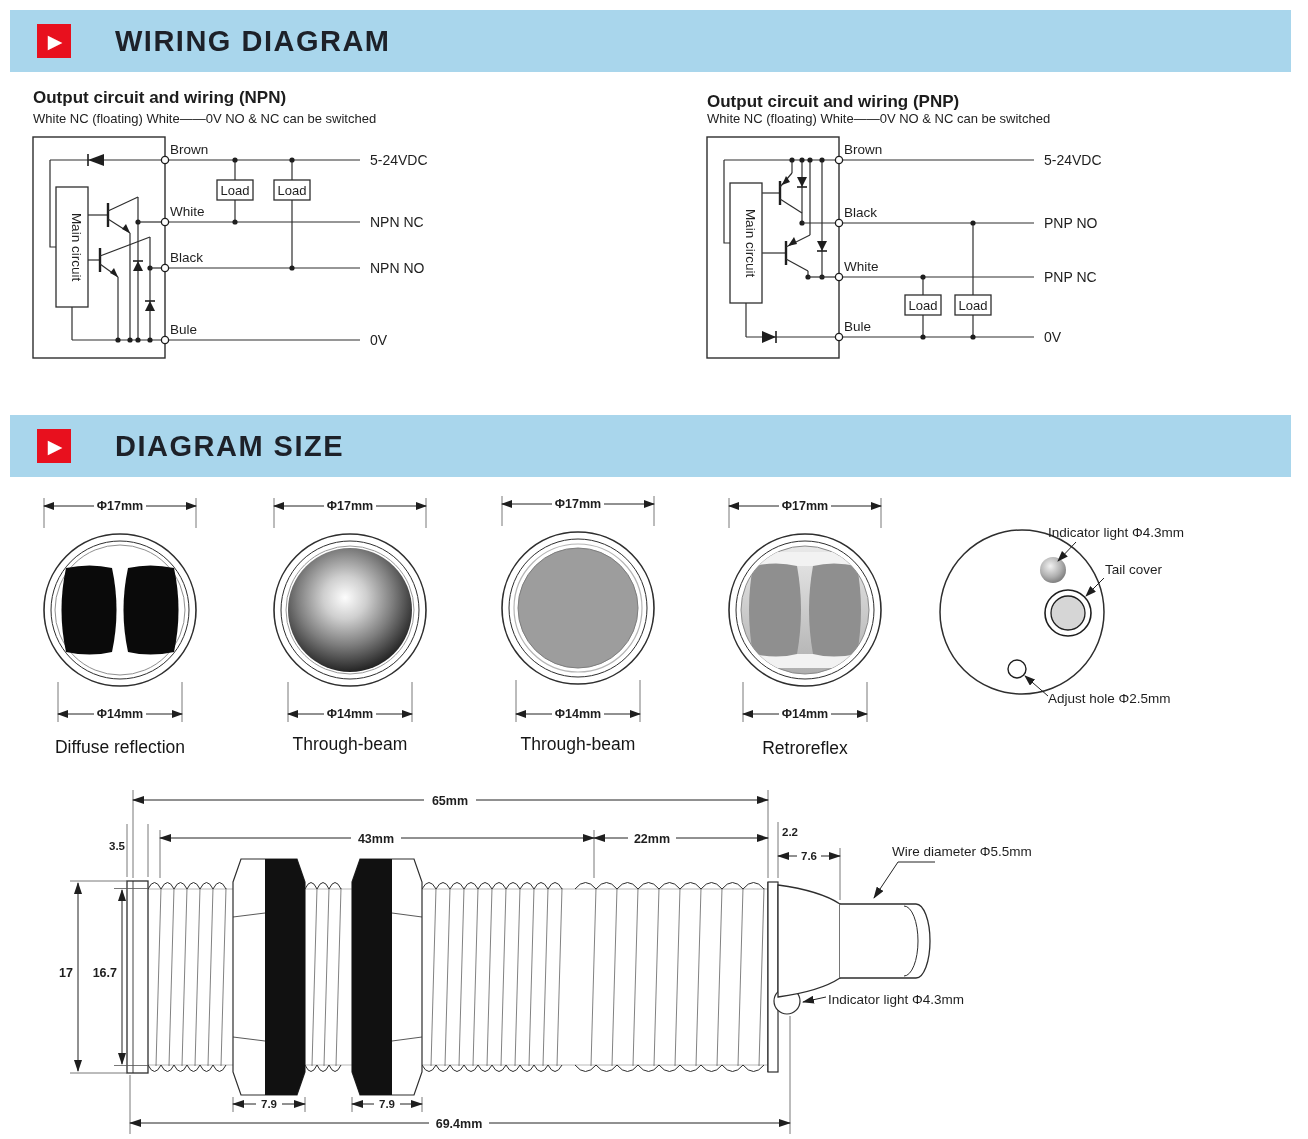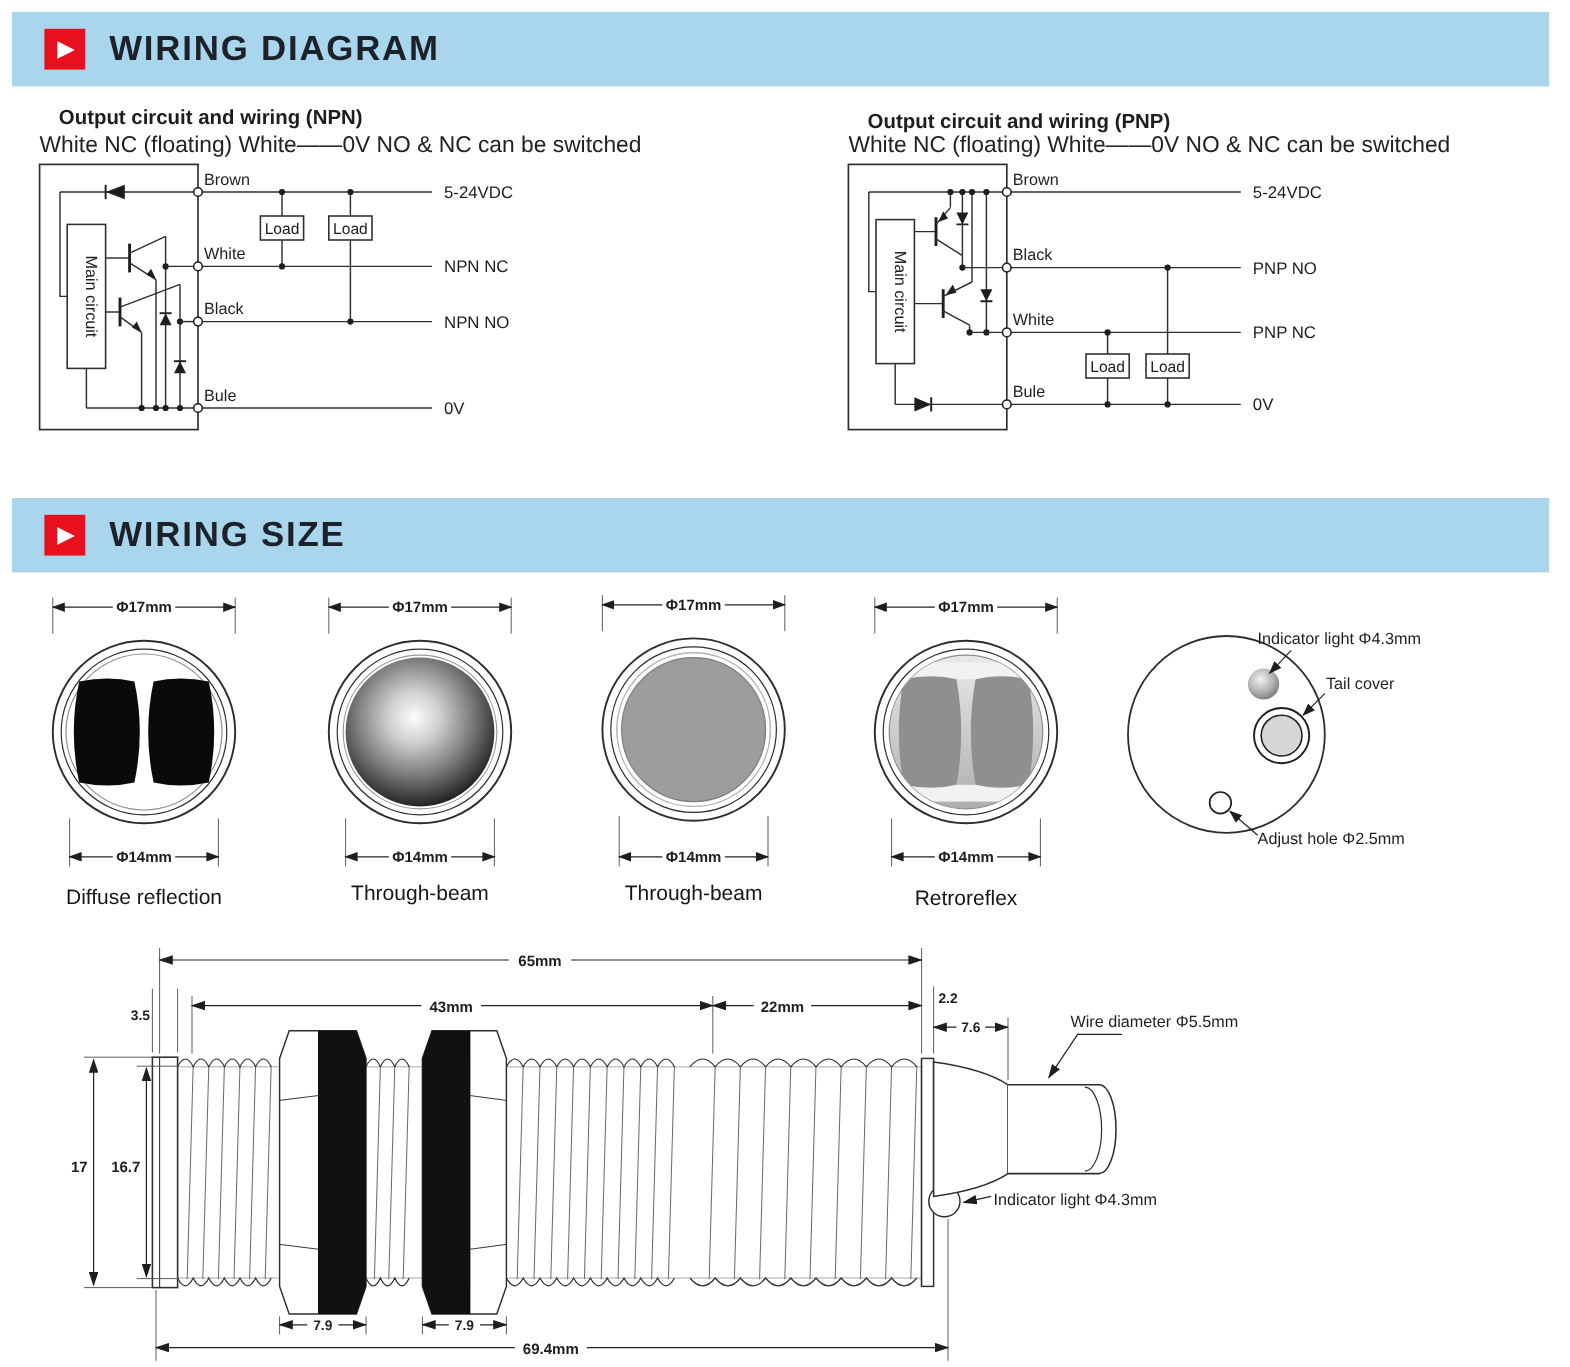--- a/index.html
+++ b/index.html
@@ -1,23 +1,23 @@
 <!DOCTYPE html>
 <html><head>
 <meta charset="utf-8">
 <style>
   html,body{margin:0;padding:0;background:#fff;}
   .page{position:relative;width:1308px;height:1139px;background:#fff;overflow:hidden;
         font-family:"Liberation Sans",sans-serif;color:#262626;}
   .banner{position:absolute;left:10px;width:1281px;height:62px;display:flex;align-items:center;}
   .banner .chip{width:34px;height:34px;margin-left:27px;display:flex;align-items:center;justify-content:center;flex:0 0 auto;}
   .banner .chip span{color:#fff;font-size:19px;line-height:1;transform:translateX(1px);}
-  .banner .btitle{margin-left:20px;font-size:29px;font-weight:700;letter-spacing:1.5px;color:#1d2129;}
-  .dtitle{position:absolute;font-size:17px;font-weight:600;color:#1d1d1d;margin-left:16px;}
-  .dnote{position:absolute;font-size:19px;color:#222;}
+  .banner .btitle{margin-left:44px;font-size:29px;font-weight:700;letter-spacing:1.5px;color:#1d2129;}
+  .dtitle{position:absolute;font-size:17px;font-weight:600;color:#1d1d1d;}
+  .dnote{position:absolute;font-size:13px;color:#222;}
   svg text{font-family:"Liberation Sans",sans-serif;fill:#1e1e1e;}
   .wire-label{font-size:13.5px;}
   .term-label{font-size:14px;}
   .load-label{font-size:13px;}
   .main-label{font-size:13.5px;}
   .cir{stroke:#2e2e2e;fill:none;}
   .wl{stroke:#2e2e2e;stroke-width:1.2;fill:none;}
   .dim-t{font-size:12.5px;font-weight:700;}
   .dim-s{font-size:11.5px;font-weight:700;}
   .cap-t{font-size:17.5px;fill:#161616;}
@@ -211,21 +211,21 @@
       <text x="340" y="103" class="term-label">PNP NO</text>
       <text x="340" y="157" class="term-label">PNP NC</text>
       <text x="340" y="217" class="term-label">0V</text>
     </g>
   </svg>
 
   <div class="banner" style="top:415px;background:#a9d6ec;">
     <div class="chip" style="background:#e8101e;">
       <span>▶</span>
     </div>
-    <div class="btitle">WIRING SIZE</div>
+    <div class="btitle">DIAGRAM SIZE</div>
   </div>
 
   <svg style="position:absolute;left:30px;top:492px;" width="910" height="280">
     <defs>
       <marker id="aE" markerWidth="11" markerHeight="8" refX="10" refY="4" orient="auto">
           <path d="M0,0L11,4L0,8z" fill="#1e1e1e"></path>
         </marker>
       <marker id="aS" markerWidth="11" markerHeight="8" refX="10" refY="4" orient="auto-start-reverse">
           <path d="M0,0L11,4L0,8z" fill="#1e1e1e"></path>
         </marker>

